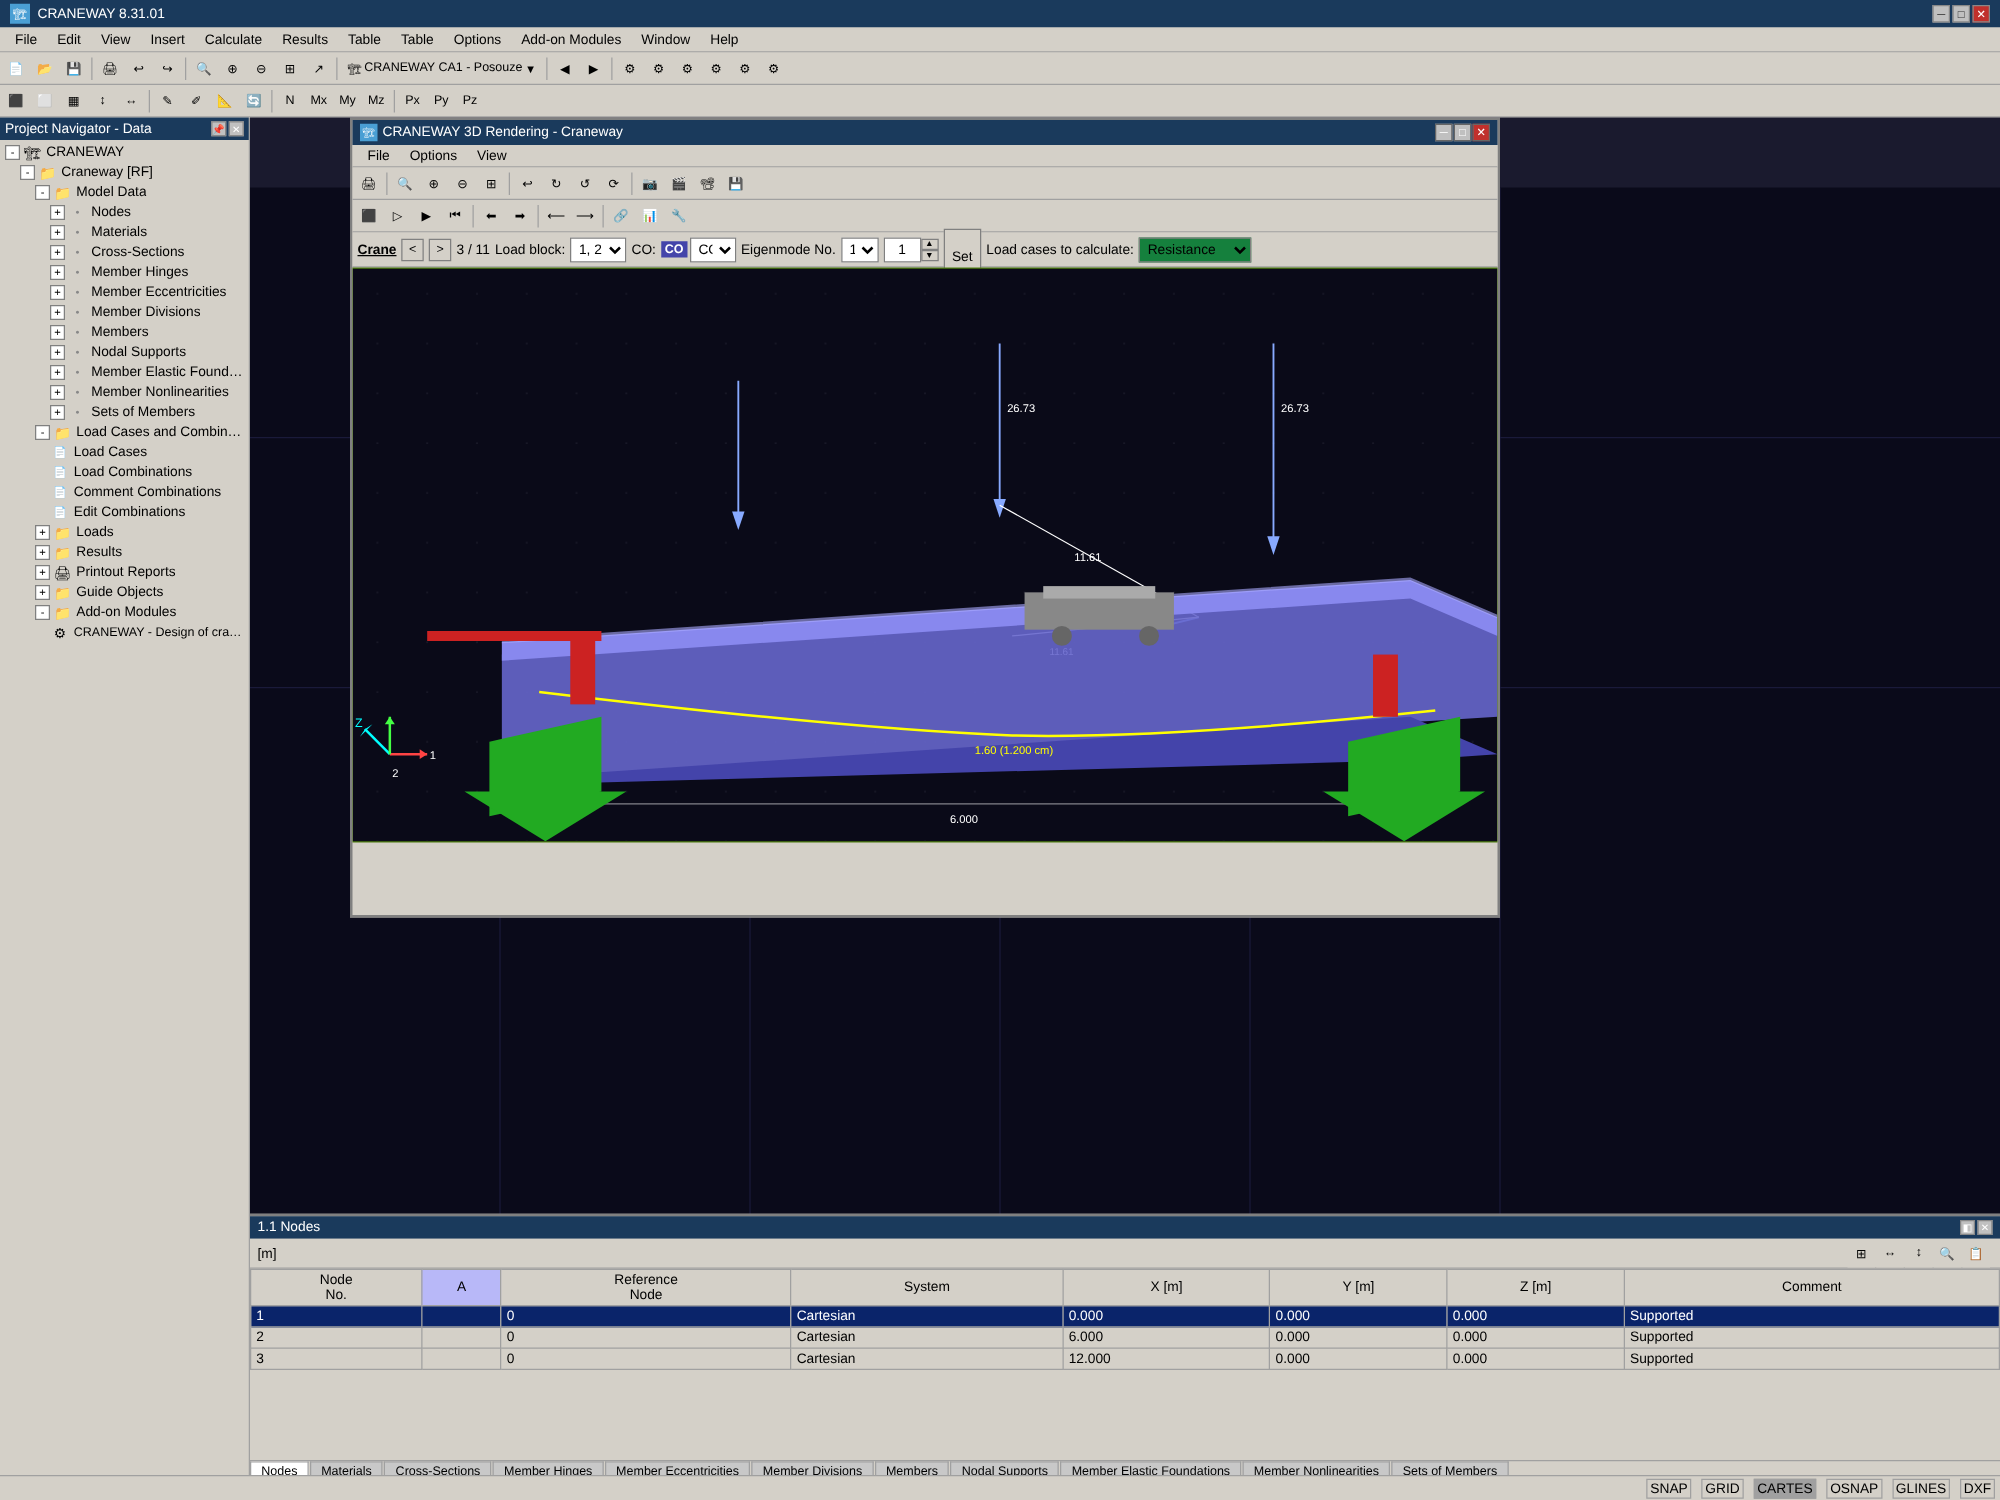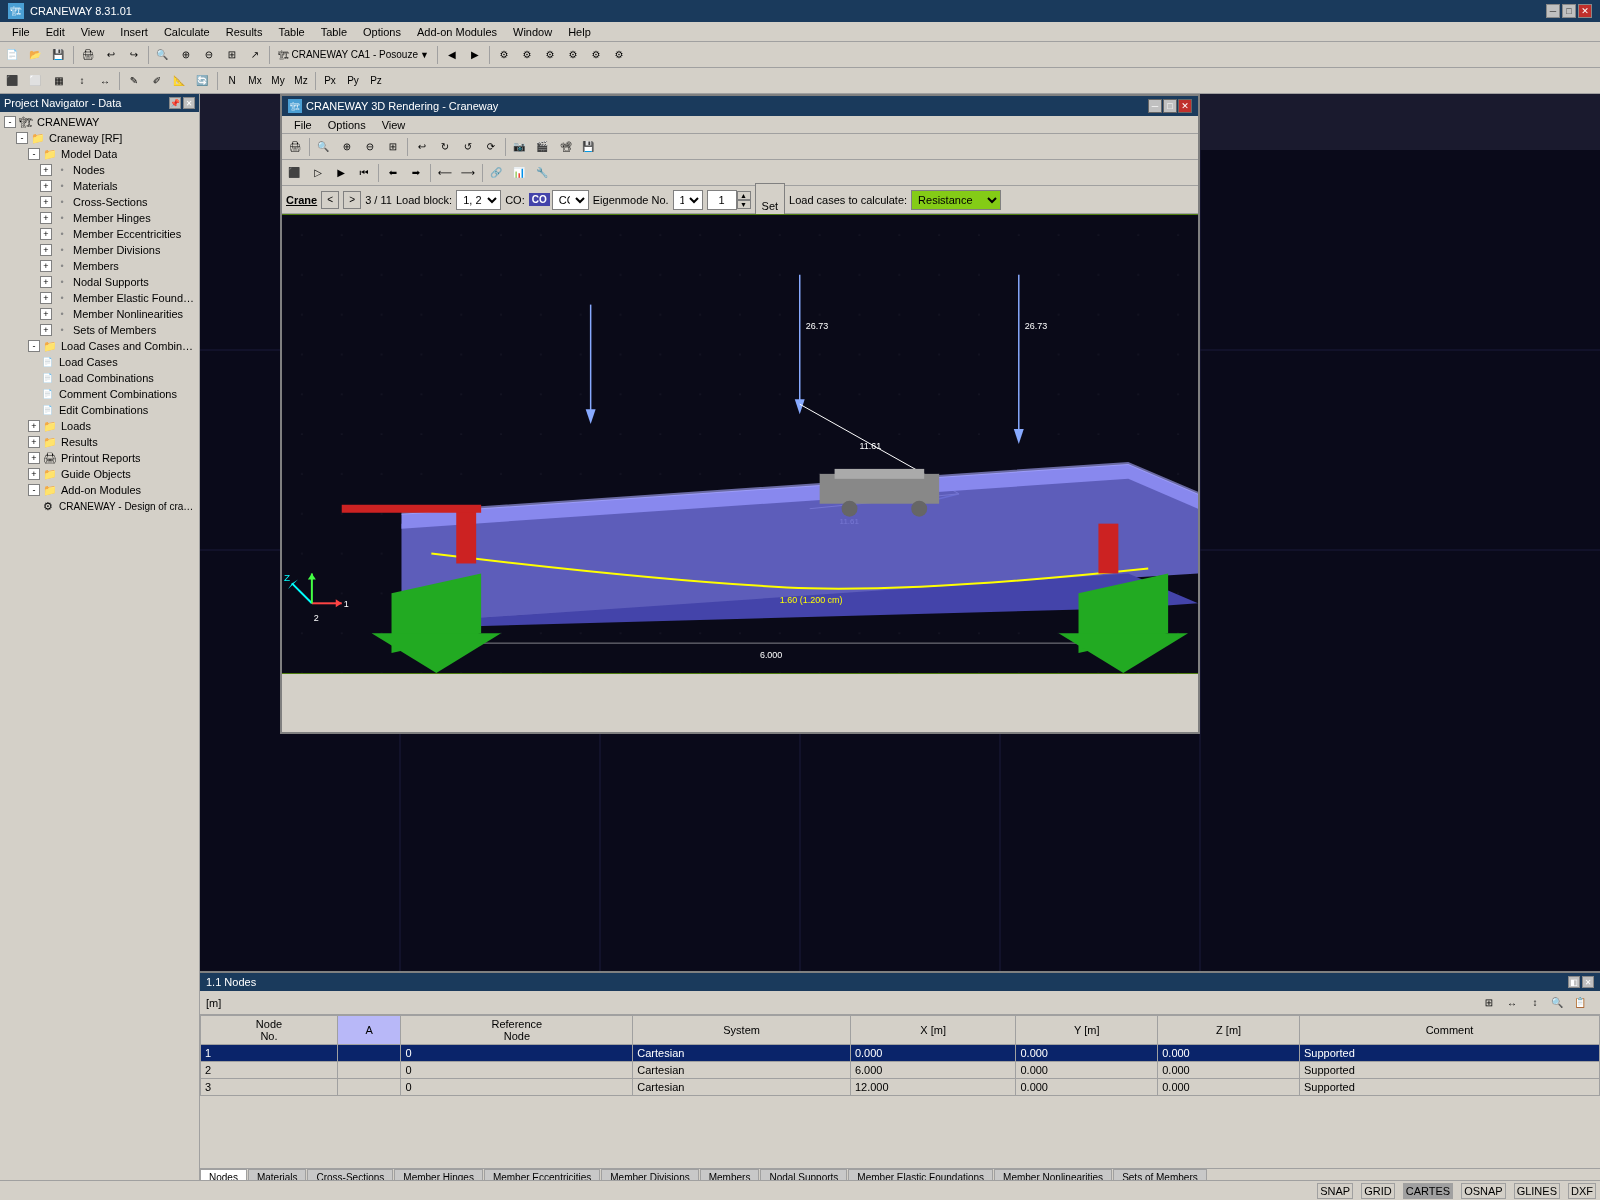--- a/index.html
+++ b/index.html
@@ -58,21 +58,21 @@
     
     
     .crane-bar { background: #d4d0c8; height: 28px; display: flex; align-items: center; padding: 0 4px; border-bottom: 1px solid #a0a0a0; gap: 4px; font-size: 11px; }
     .crane-label { font-size: 11px; font-weight: bold; text-decoration: underline; }
     .crane-nav-btn { width: 18px; height: 18px; background: #d4d0c8; border: 1px solid #808080; display: flex; align-items: center; justify-content: center; cursor: pointer; font-size: 10px; }
     .crane-select { height: 20px; border: 1px solid #808080; background: white; font-size: 11px; padding: 0 2px; }
     .crane-input { width: 30px; height: 20px; border: 1px solid #808080; background: white; font-size: 11px; text-align: center; }
     .crane-spinner { display: flex; flex-direction: column; }
     .crane-spin-btn { width: 14px; height: 9px; background: #d4d0c8; border: 1px solid #808080; display: flex; align-items: center; justify-content: center; cursor: pointer; font-size: 7px; line-height: 1; }
     .set-btn { height: 20px; padding: 16px 6px; background: #d4d0c8; border: 1px solid #808080; cursor: pointer; font-size: 11px; }
-    .resistance-select { height: 20px; border: 1px solid #808080; background: #84cc16; font-size: 11px; padding: 0 2px; width: 90px; }
+    .resistance-select { height: 20px; border: 1px solid #808080; background: #15803d; font-size: 11px; padding: 0 2px; width: 90px; }
     
     
     .viewport { width: 100%; height: 490px; background: #4d7c0f; position: relative; overflow: hidden; }
     .viewport-info { position: absolute; top: 4px; left: 4px; color: white; font-size: 10px; line-height: 1.4; }
     .bottom-panel-header { background: #1a3a5c; color: white; height: 18px; display: flex; align-items: center; justify-content: space-between; padding: 0 6px; font-size: 11px; }
     .bottom-toolbar { height: 24px; background: #d4d0c8; display: flex; align-items: center; padding: 0 2px; border-bottom: 1px solid #a0a0a0; gap: 1px; justify-content: flex-end; padding-right: 8px; }
     
     
     .data-table { width: 100%; border-collapse: collapse; font-size: 11px; }
     .data-table th { background: #d4d0c8; border: 1px solid #a0a0a0; padding: 2px 4px; text-align: center; font-weight: normal; height: 18px; }

